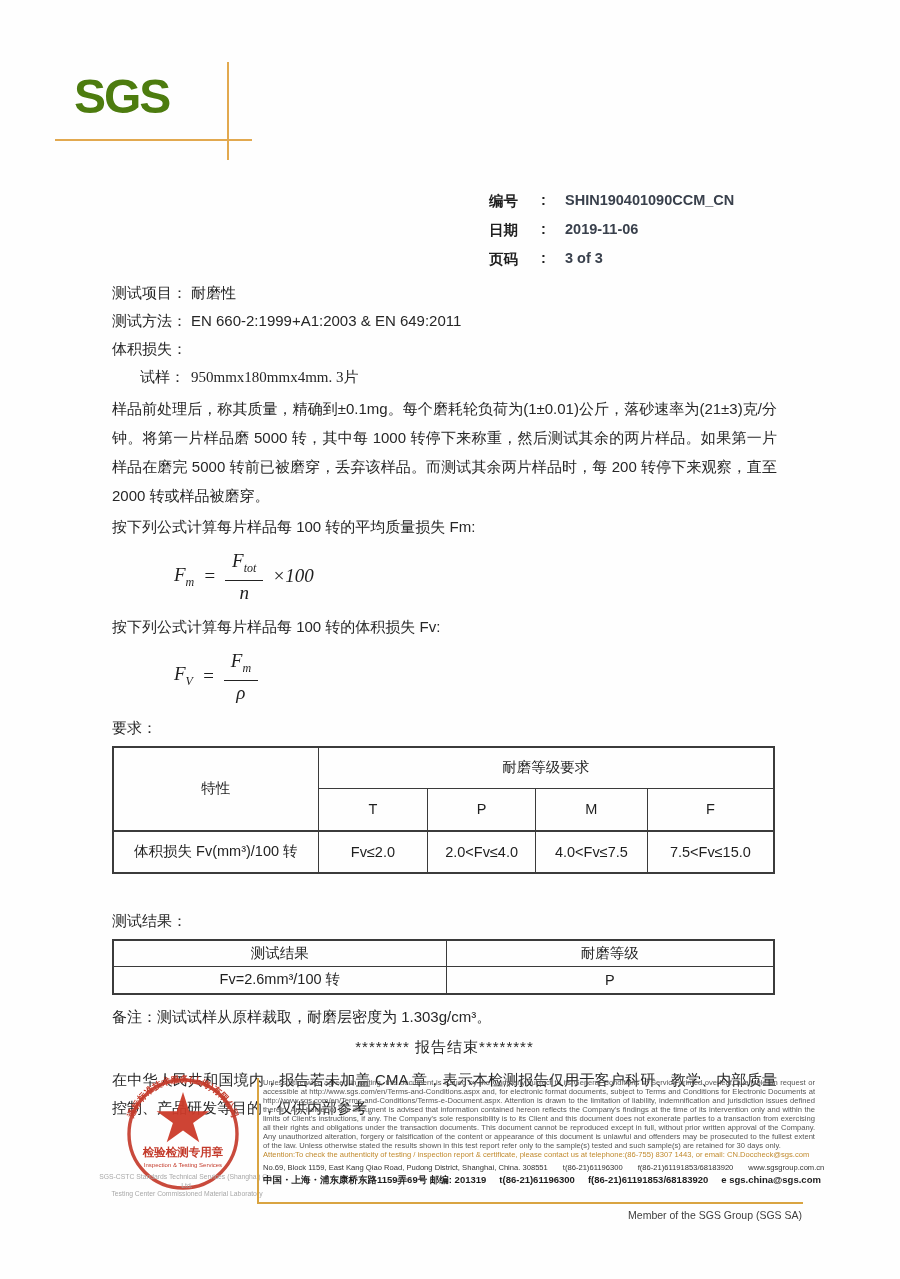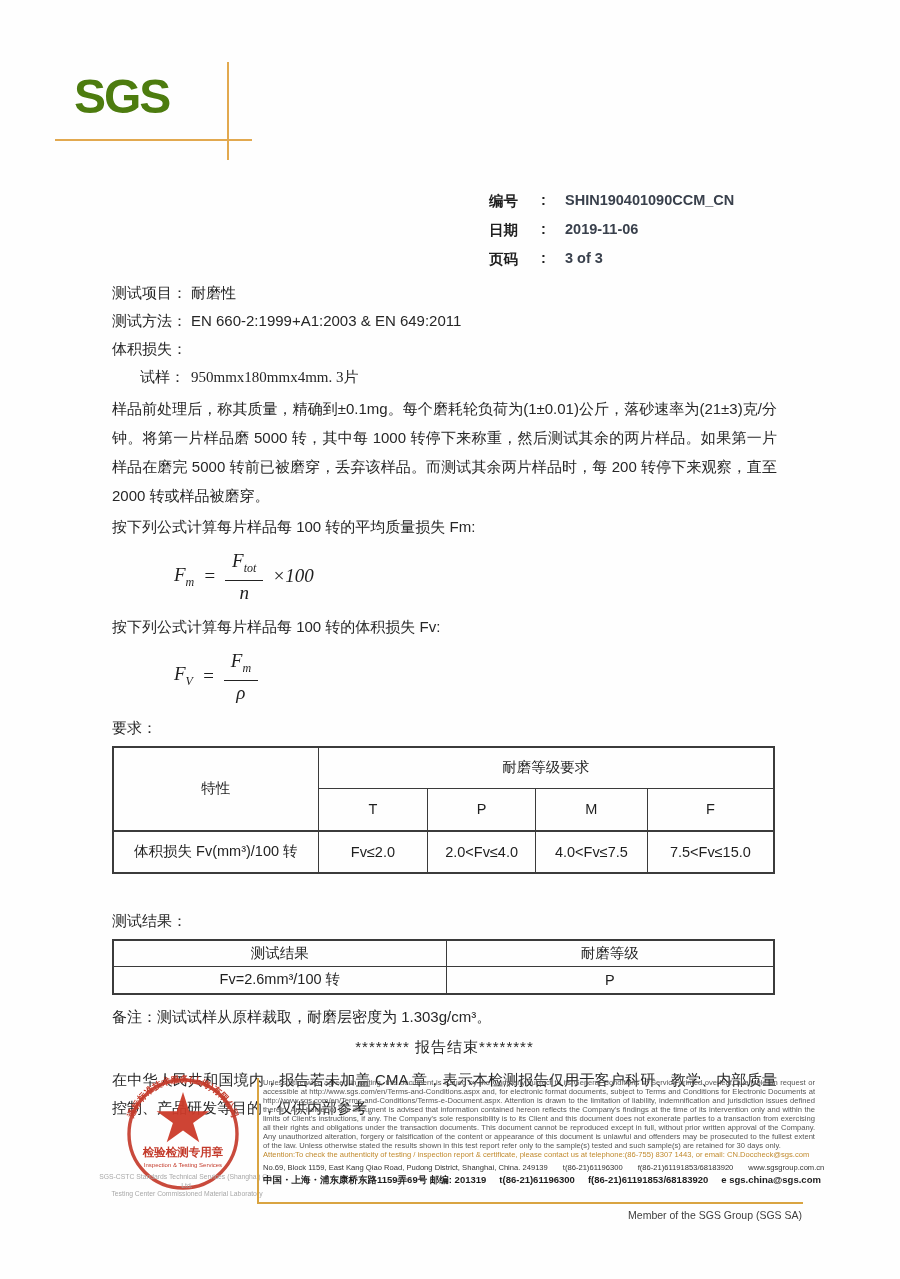--- a/index.html
+++ b/index.html
@@ -191,21 +191,21 @@
     <div>Testing Center Commissioned Material Laboratory</div>
   </div>
 
   <div class="footer-vline"></div>
   <div class="footer-hline"></div>
 
   <div class="fineprint">
     <div>Unless otherwise agreed in writing, this document is issued by the Company subject to its General Conditions of Service printed overleaf, available on request or accessible at http://www.sgs.com/en/Terms-and-Conditions.aspx and, for electronic format documents, subject to Terms and Conditions for Electronic Documents at http://www.sgs.com/en/Terms-and-Conditions/Terms-e-Document.aspx. Attention is drawn to the limitation of liability, indemnification and jurisdiction issues defined therein. Any holder of this document is advised that information contained hereon reflects the Company's findings at the time of its intervention only and within the limits of Client's instructions, if any. The Company's sole responsibility is to its Client and this document does not exonerate parties to a transaction from exercising all their rights and obligations under the transaction documents. This document cannot be reproduced except in full, without prior written approval of the Company. Any unauthorized alteration, forgery or falsification of the content or appearance of this document is unlawful and offenders may be prosecuted to the fullest extent of the law. Unless otherwise stated the results shown in this test report refer only to the sample(s) tested and such sample(s) are retained for 30 days only.</div>
     <div class="attention">Attention:To check the authenticity of testing / inspection report &amp; certificate, please contact us at telephone:(86-755) 8307 1443, or email: CN.Doccheck@sgs.com</div>
     <div class="addr-en">
-      <span>No.69, Block 1159, East Kang Qiao Road, Pudong District, Shanghai, China. 249139</span>
+      <span>No.69, Block 1159, East Kang Qiao Road, Pudong District, Shanghai, China. 308551</span>
       <span>t(86-21)61196300</span>
       <span>f(86-21)61191853/68183920</span>
       <span>www.sgsgroup.com.cn</span>
     </div>
     <div class="addr-cn">
       <span>中国・上海・浦东康桥东路1159弄69号 邮编: 201319</span>
       <span>t(86-21)61196300</span>
       <span>f(86-21)61191853/68183920</span>
       <span>e sgs.china@sgs.com</span>
     </div>

